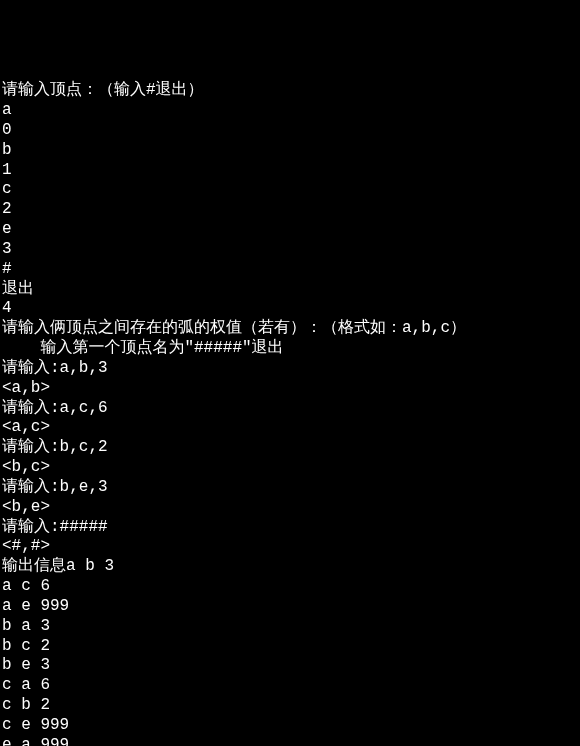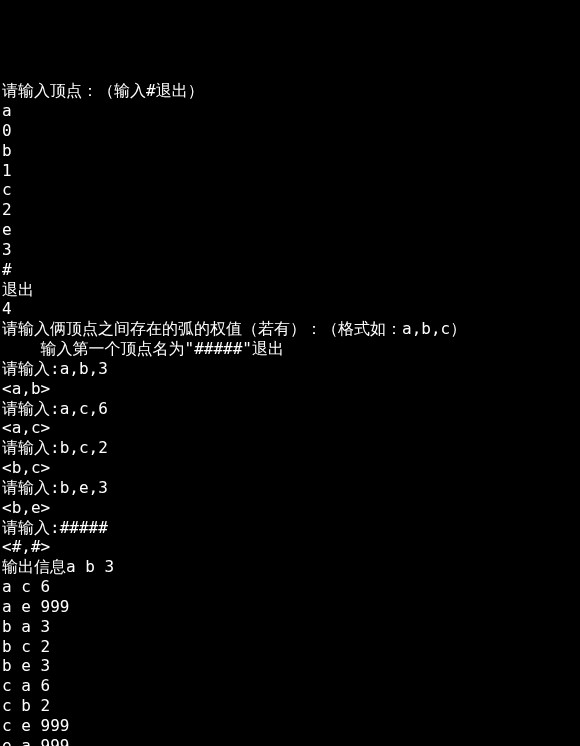--- a/index.html
+++ b/index.html
@@ -14,20 +14,21 @@
       font-size: 16px;
       line-height: 1.24;
       width: 580px;
       height: 746px;
       overflow: hidden;
       white-space: pre;
       padding: 2px 0 0 2px;
     }
     .line {
       display: block;
+      font-family: Liberation Mono, monospace;
     }
   </style>
 </head>
 <body>
 
 
 
 <div><span class="line">请输入顶点：（输入#退出）</span><span class="line">a</span><span class="line">0</span><span class="line">b</span><span class="line">1</span><span class="line">c</span><span class="line">2</span><span class="line">e</span><span class="line">3</span><span class="line">#</span><span class="line">退出</span><span class="line">4</span><span class="line">请输入俩顶点之间存在的弧的权值（若有）：（格式如：a,b,c）</span><span class="line">    输入第一个顶点名为"#####"退出</span><span class="line">请输入:a,b,3</span><span class="line">&lt;a,b&gt;</span><span class="line">请输入:a,c,6</span><span class="line">&lt;a,c&gt;</span><span class="line">请输入:b,c,2</span><span class="line">&lt;b,c&gt;</span><span class="line">请输入:b,e,3</span><span class="line">&lt;b,e&gt;</span><span class="line">请输入:#####</span><span class="line">&lt;#,#&gt;</span><span class="line">输出信息a b 3</span><span class="line">a c 6</span><span class="line">a e 999</span><span class="line">b a 3</span><span class="line">b c 2</span><span class="line">b e 3</span><span class="line">c a 6</span><span class="line">c b 2</span><span class="line">c e 999</span><span class="line">e a 999</span></div>
 
 

